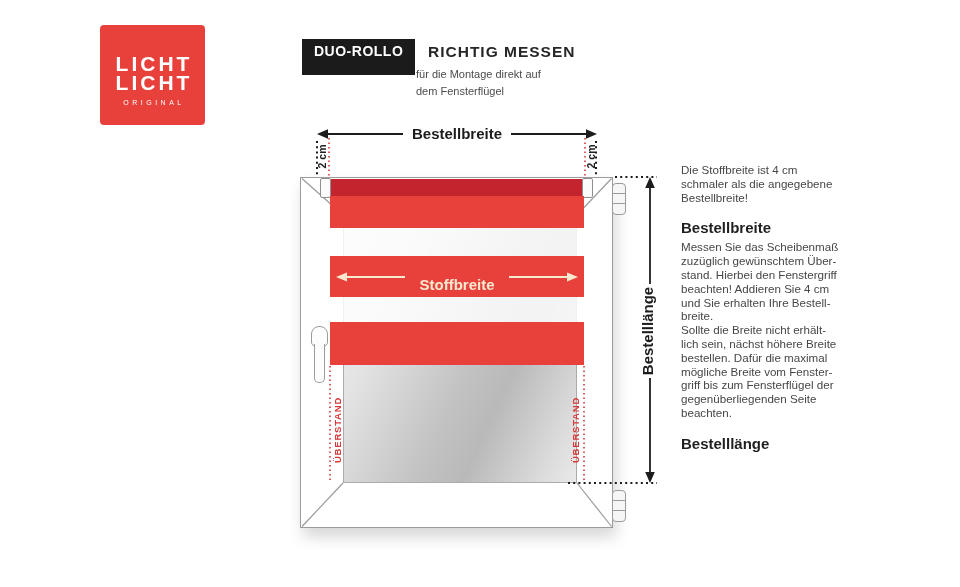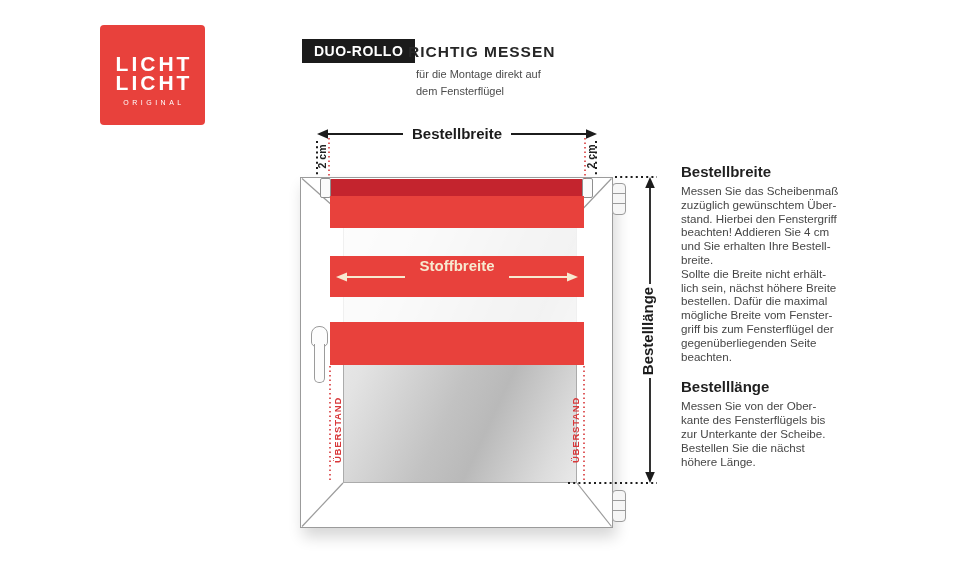--- a/index.html
+++ b/index.html
@@ -20,25 +20,25 @@
   .logo .l1,.logo .l2{
     font-weight:bold;font-size:21px;line-height:19px;letter-spacing:3px;
     margin-left:3px; 
   }
   .logo .tag{
     font-size:7px;letter-spacing:3.5px;margin-top:7px;margin-left:3px;
   }
 
   
   .badge{
-    left:302px;top:39px;height:24px;line-height:24px;padding:0 12px;
+    left:302px;top:39px;height:36px;line-height:24px;padding:0 12px;
     background:#1b1b1b;color:#fff;font-weight:bold;font-size:14px;letter-spacing:.5px;
   }
   .title{
-    left:408px;top:43px;font-weight:bold;font-size:15.5px;letter-spacing:1px;color:#262626;
+    left:428px;top:43px;font-weight:bold;font-size:15.5px;letter-spacing:1px;color:#262626;
   }
   .subtitle{
     left:416px;top:66px;font-size:11px;line-height:17px;color:#4c4c4c;white-space:pre-line;
   }
 
   
   .window-frame{
     left:300px;top:177px;width:313px;height:351px;box-sizing:border-box;
     background:#fff;border:1.5px solid var(--frame-gray,#9b9b9b);
     box-shadow:3px 9px 14px rgba(0,0,0,.16);
@@ -95,21 +95,21 @@
   .dot-black{stroke:var(--black,#1c1c1c);stroke-width:2;stroke-dasharray:2 3.2;fill:none;}
   .dot-red{stroke:var(--accent-red-dotted,#d8383a);stroke-width:1.6;stroke-dasharray:1.6 2.9;fill:none;}
   .arrow-black{stroke:var(--black,#1c1c1c);stroke-width:1.8;fill:none;}
   .head-black{fill:var(--black,#1c1c1c);stroke:none;}
   .arrow-cream{stroke:var(--cream-text,#f7e9d0);stroke-width:2;fill:none;}
   .head-cream{fill:var(--cream-text,#f7e9d0);stroke:none;}
 
   
   .lbl{color:var(--black,#1c1c1c);font-weight:bold;}
   .lbl-bestellbreite{left:397px;top:125px;width:120px;text-align:center;font-size:15px;}
-  .lbl-stoffbreite{left:407px;top:257px;width:100px;text-align:center;font-size:15px;color:var(--cream-text,#f7e9d0);}
+  .lbl-stoffbreite{left:407px;top:276px;width:100px;text-align:center;font-size:15px;color:var(--cream-text,#f7e9d0);}
   .lbl-bestelllaenge{
     left:591px;top:323px;width:112px;height:16px;text-align:center;font-size:15px;
     transform:rotate(-90deg);
   }
   .lbl-2cm{
     width:36px;height:13px;text-align:center;font-size:10.5px;font-weight:bold;color:#222;
     transform:rotate(-90deg);
   }
   .lbl-2cm.left{left:304px;top:150px;}
   .lbl-2cm.right{left:573px;top:150px;}
@@ -204,33 +204,31 @@
 
 <div class="abs lbl lbl-bestellbreite">Bestellbreite</div>
 <div class="abs lbl lbl-stoffbreite">Stoffbreite</div>
 <div class="abs lbl lbl-bestelllaenge">Bestelllänge</div>
 <div class="abs lbl-2cm left">2 cm</div>
 <div class="abs lbl-2cm right">2 cm</div>
 <div class="abs lbl-ueberstand left">ÜBERSTAND</div>
 <div class="abs lbl-ueberstand right">ÜBERSTAND</div>
 
 <div class="abs info-col">
+  <p>Die Stoffbreite ist 4 cm
+schmaler als die angegebene
+Bestellbreite!</p>
   <h3>Bestellbreite</h3>
   <p>Messen Sie das Scheibenmaß
 zuzüglich gewünschtem Über-
 stand. Hierbei den Fenstergriff
 beachten! Addieren Sie 4 cm
 und Sie erhalten Ihre Bestell-
 breite.
 Sollte die Breite nicht erhält-
 lich sein, nächst höhere Breite
 bestellen. Dafür die maximal
 mögliche Breite vom Fenster-
 griff bis zum Fensterflügel der
 gegenüberliegenden Seite
 beachten.</p>
   <h3>Bestelllänge</h3>
-  <p>Messen Sie von der Ober-
-kante des Fensterflügels bis
-zur Unterkante der Scheibe.
-Bestellen Sie die nächst
-höhere Länge.</p>
 </div>
 
 </body></html>

